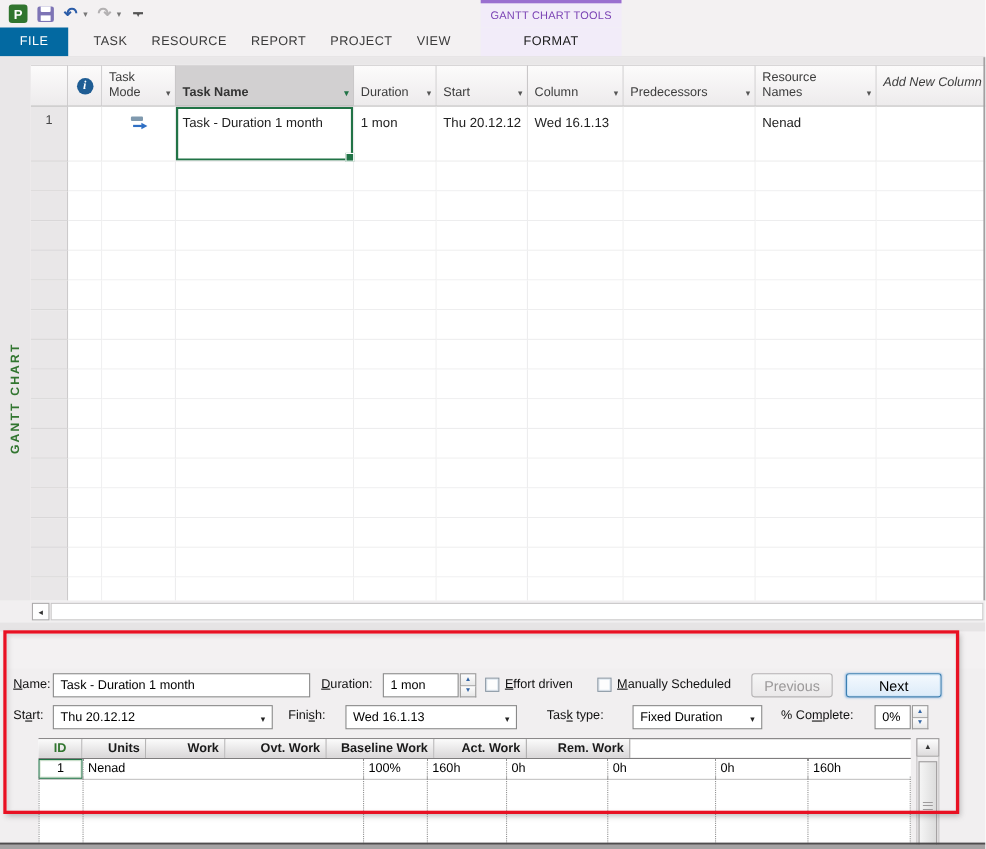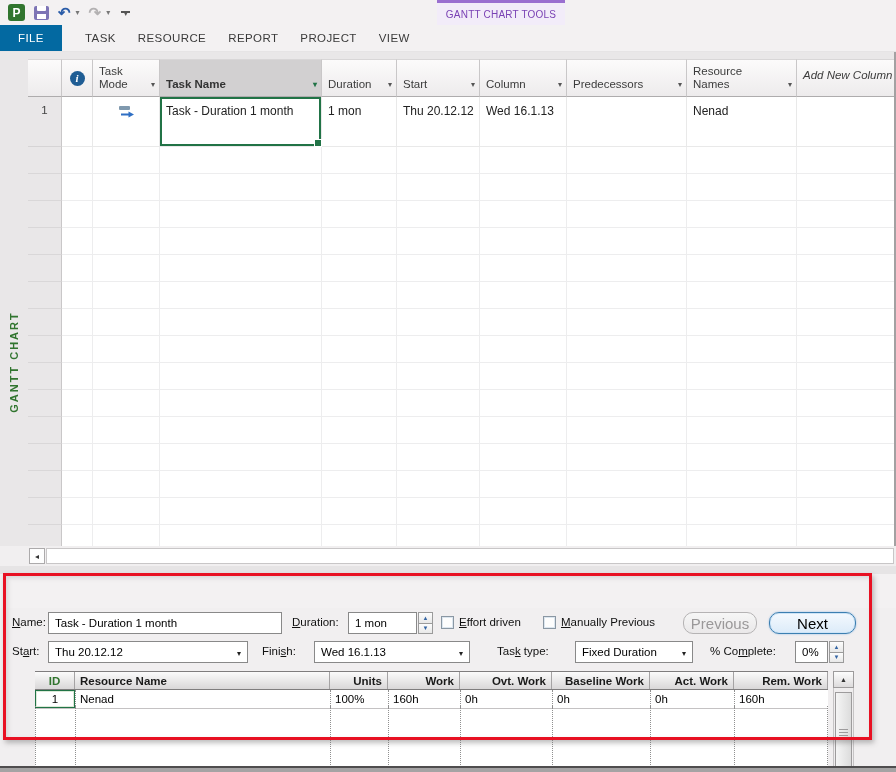--- a/index.html
+++ b/index.html
@@ -82,21 +82,21 @@
   .flabel .key{text-decoration:underline;text-underline-offset:1px;}
   .finput{position:absolute;box-sizing:border-box;height:22px;background:#fff;border:1px solid #898989;
           font-size:11.5px;padding:4px 6px 0 6px;color:#000;white-space:nowrap;overflow:hidden;}
   .combo .combo-caret{position:absolute;right:6px;top:7px;font-size:8px;color:#222;}
   .spinner{position:absolute;width:15px;height:22px;display:flex;flex-direction:column;}
   .spin-btn{flex:1;box-sizing:border-box;border:1px solid #9b9b9b;background:linear-gradient(#fdfdfd,#e8e8e8);
             display:flex;align-items:center;justify-content:center;font-size:6px;color:#3465a4;line-height:0;}
   .spin-btn + .spin-btn{border-top:none;}
   .chk{position:absolute;width:13px;height:13px;box-sizing:border-box;border:1px solid #8a97a3;background:#fdfdfd;
        box-shadow:inset 0 0 0 1px #dce6ef;}
-  .btn{position:absolute;height:22px;box-sizing:border-box;border-radius:10px;font-size:15px;
+  .btn{position:absolute;height:22px;box-sizing:border-box;border-radius:3px;font-size:13px;
        display:flex;align-items:center;justify-content:center;cursor:default;}
   .btn.prev{left:683px;top:4px;width:74px;border:1px solid #b5b3b4;background:linear-gradient(#f6f6f6,#eae8e9);color:#9a9899;}
   .btn.next{left:769px;top:4px;width:87px;border:1px solid #3c7fb1;
             box-shadow:inset 0 0 0 1px #cde4f7,0 0 2px #8ab6e2;background:linear-gradient(#f4f9fe,#dcebf9);color:#000;}
 
   
   .rgrid{position:absolute;left:35px;top:63px;width:793px;height:128px;background:#fff;border-top:1px solid #7f7d7e;box-sizing:content-box;}
   .rg-head{display:flex;height:17px;border-bottom:1px solid #7f7d7e;}
   .rg-th{box-sizing:border-box;background:linear-gradient(#fbfbfb,#d9d7d8);border-right:1px solid #a5a3a4;
          font-size:11.5px;font-weight:bold;color:#1a1a1a;display:flex;align-items:center;padding:0 5px;overflow:hidden;white-space:nowrap;}
@@ -148,20 +148,21 @@
 
   <div class="ctx">GANTT CHART TOOLS</div>
 
   <div class="tabs">
     <div class="tab file">FILE</div>
     <div class="tab first">TASK</div>
     <div class="tab">RESOURCE</div>
     <div class="tab">REPORT</div>
     <div class="tab">PROJECT</div>
     <div class="tab">VIEW</div>
+    <div class="tab format">FORMAT</div>
   </div>
 
   <div class="main">
     <div class="vlabel">GANTT CHART</div>
 
     <div class="grid">
       <div class="thead">
         <div class="th cw-rn"></div>
         <div class="th cw-info info-h">
           <span class="info-icon">i</span>
@@ -430,21 +431,21 @@
       <div class="spin-btn">▼</div>
     </div>
 
     <span class="chk" style="left:441px;top:8px"></span>
     <span class="flabel" style="left:459px;top:8px">
       <span class="key">E</span><span>ffort driven</span>
     </span>
 
     <span class="chk" style="left:543px;top:8px"></span>
     <span class="flabel" style="left:561px;top:8px">
-      <span class="key">M</span><span>anually Previous</span>
+      <span class="key">M</span><span>anually Scheduled</span>
     </span>
 
     <div class="btn prev">Previous</div>
     <div class="btn next">
       <span><span>Ne</span><span class="key">x</span><span>t</span></span>
     </div>
 
     <span class="flabel" style="left:12px;top:37px">
       <span>St</span><span class="key">a</span><span>rt:</span>
     </span>
@@ -474,21 +475,20 @@
     </span>
     <div class="finput" style="left:795px;top:33px;width:33px">0%</div>
     <div class="spinner" style="left:829px;top:33px">
       <div class="spin-btn">▲</div>
       <div class="spin-btn">▼</div>
     </div>
 
     <div class="rgrid">
       <div class="rg-head" id="rg-head">
           <div class="rg-th rw-id" style="justify-content: center; color: rgb(49, 117, 47);">ID</div>
-          <div class="rg-th rw-name" style="justify-content: flex-start;">Resource Name</div>
           <div class="rg-th rw-units" style="justify-content: flex-end;">Units</div>
           <div class="rg-th rw-work" style="justify-content: flex-end;">Work</div>
           <div class="rg-th rw-ovt" style="justify-content: flex-end;">Ovt. Work</div>
           <div class="rg-th rw-base" style="justify-content: flex-end;">Baseline Work</div>
           <div class="rg-th rw-act" style="justify-content: flex-end;">Act. Work</div>
           <div class="rg-th rw-rem" style="justify-content: flex-end;">Rem. Work</div>
         </div>
       <div class="rg-row" id="rg-row0">
           <div class="rg-td rw-id idsel" style="justify-content: center;">1</div>
           <div class="rg-td rw-name" style="justify-content: flex-start;">Nenad</div>

